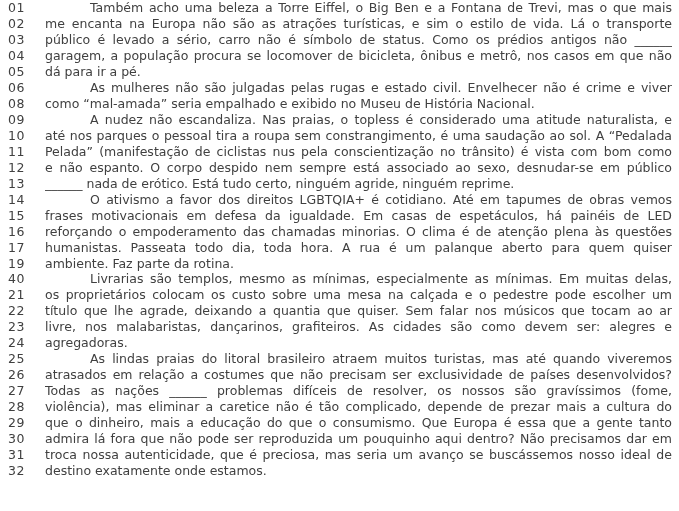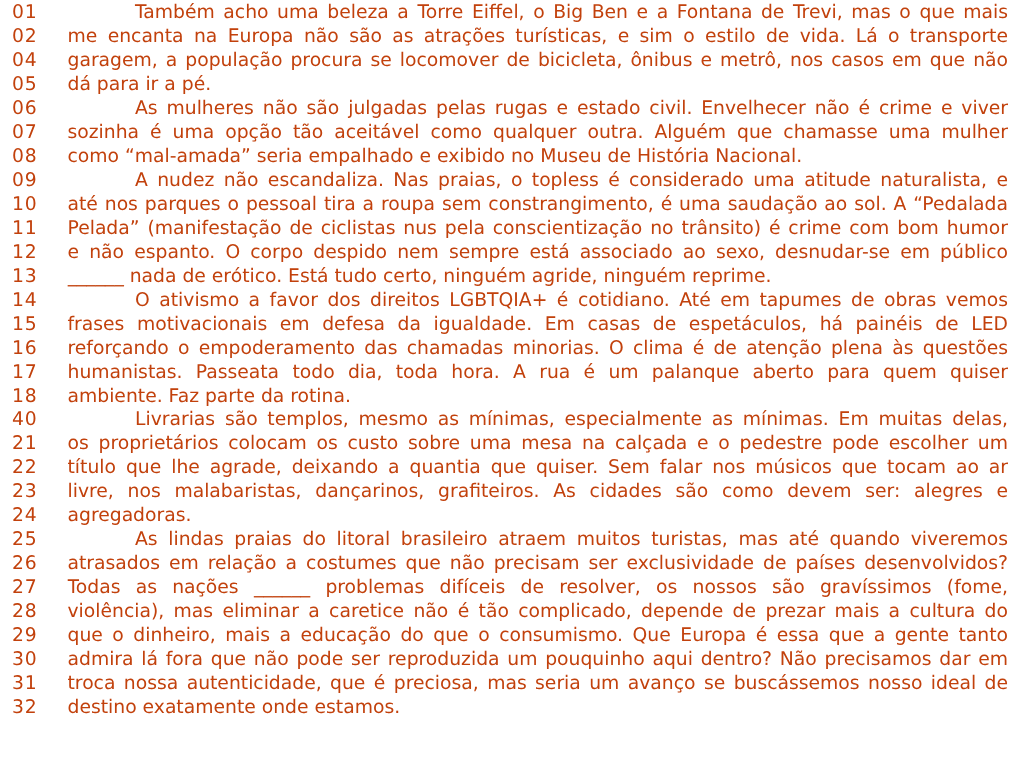--- a/index.html
+++ b/index.html
@@ -2,21 +2,21 @@
 <html lang="pt-BR"><head>
 <meta charset="utf-8">
 <style>
   * { margin: 0; padding: 0; box-sizing: border-box; }
   html, body { background: #ffffff; }
   .page {
     position: relative;
     width: 679px;
     height: 511px;
     background: #ffffff;
-    color: #c2410c;
+    color: #404040;
     font-family: "DejaVu Sans", "Liberation Sans", sans-serif;
     font-size: 12.5px;
     overflow: hidden;
   }
   .doc-body {
     position: absolute;
     top: 0;
     left: 0;
     width: 679px;
   }
@@ -56,50 +56,50 @@
   <div class="doc-body">
       <div class="line">
     <span class="num">01</span>
     <span class="txt indent justify">Também acho uma beleza a Torre Eiffel, o Big Ben e a Fontana de Trevi, mas o que mais</span>
   </div>
       <div class="line">
     <span class="num">02</span>
     <span class="txt justify">me encanta na Europa não são as atrações turísticas, e sim o estilo de vida. Lá o transporte</span>
   </div>
       <div class="line">
+    <span class="num">03</span>
+    <span class="txt justify">público é levado a sério, carro não é símbolo de status. Como os prédios antigos não ______</span>
+  </div>
+      <div class="line">
     <span class="num">04</span>
     <span class="txt justify">garagem, a população procura se locomover de bicicleta, ônibus e metrô, nos casos em que não</span>
   </div>
       <div class="line">
     <span class="num">05</span>
     <span class="txt">dá para ir a pé.</span>
   </div>
       <div class="line">
     <span class="num">06</span>
     <span class="txt indent justify">As mulheres não são julgadas pelas rugas e estado civil. Envelhecer não é crime e viver</span>
-  </div>
-      <div class="line">
-    <span class="num">07</span>
-    <span class="txt justify">sozinha é uma opção tão aceitável como qualquer outra. Alguém que chamasse uma mulher</span>
   </div>
       <div class="line">
     <span class="num">08</span>
     <span class="txt">como “mal-amada” seria empalhado e exibido no Museu de História Nacional.</span>
   </div>
       <div class="line">
     <span class="num">09</span>
     <span class="txt indent justify">A nudez não escandaliza. Nas praias, o topless é considerado uma atitude naturalista, e</span>
   </div>
       <div class="line">
     <span class="num">10</span>
     <span class="txt justify">até nos parques o pessoal tira a roupa sem constrangimento, é uma saudação ao sol. A “Pedalada</span>
   </div>
       <div class="line">
     <span class="num">11</span>
-    <span class="txt justify">Pelada” (manifestação de ciclistas nus pela conscientização no trânsito) é crime com bom humor</span>
+    <span class="txt justify">Pelada” (manifestação de ciclistas nus pela conscientização no trânsito) é vista com bom como</span>
   </div>
       <div class="line">
     <span class="num">12</span>
     <span class="txt justify">e não espanto. O corpo despido nem sempre está associado ao sexo, desnudar-se em público</span>
   </div>
       <div class="line">
     <span class="num">13</span>
     <span class="txt">______ nada de erótico. Está tudo certo, ninguém agride, ninguém reprime.</span>
   </div>
       <div class="line">
@@ -112,21 +112,21 @@
   </div>
       <div class="line">
     <span class="num">16</span>
     <span class="txt justify">reforçando o empoderamento das chamadas minorias. O clima é de atenção plena às questões</span>
   </div>
       <div class="line">
     <span class="num">17</span>
     <span class="txt justify">humanistas. Passeata todo dia, toda hora. A rua é um palanque aberto para quem quiser</span>
   </div>
       <div class="line">
-    <span class="num">18</span>
+    <span class="num">19</span>
     <span class="txt">ambiente. Faz parte da rotina.</span>
   </div>
       <div class="line">
     <span class="num">40</span>
     <span class="txt indent justify">Livrarias são templos, mesmo as mínimas, especialmente as mínimas. Em muitas delas,</span>
   </div>
       <div class="line">
     <span class="num">21</span>
     <span class="txt justify">os proprietários colocam os custo sobre uma mesa na calçada e o pedestre pode escolher um</span>
   </div>

